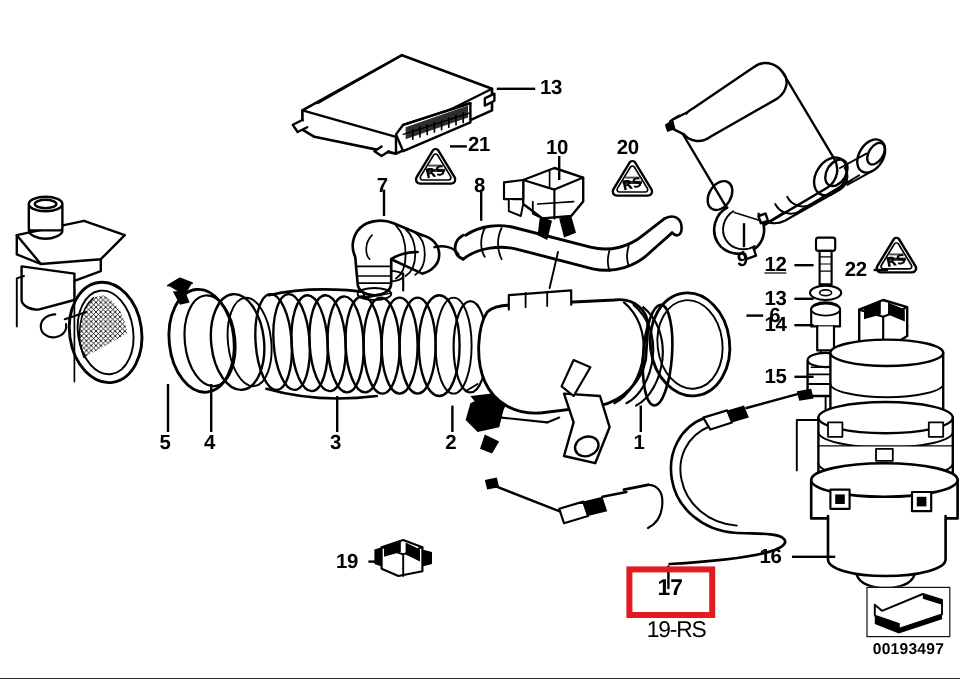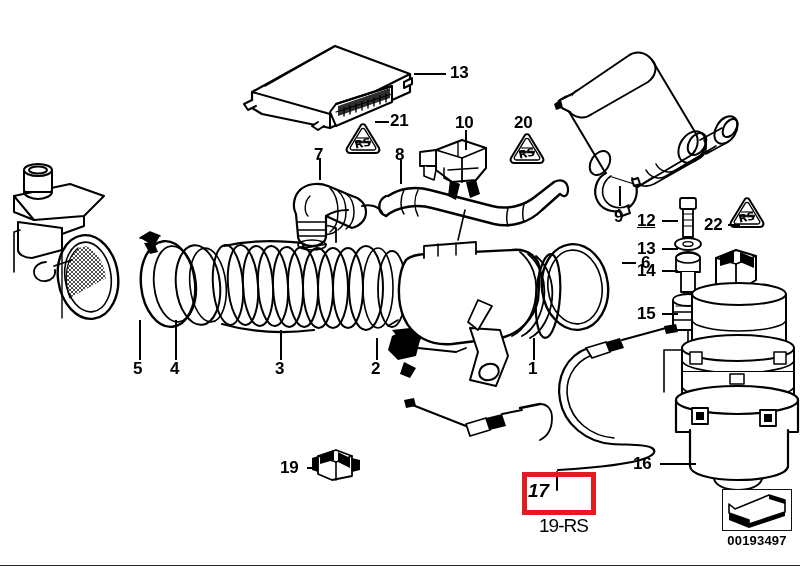--- a/index.html
+++ b/index.html
@@ -451,21 +451,21 @@
   <div class="lbl" style="left:637px; top:240px;">13</div>
   <div class="lbl" style="left:637px; top:262px;">14</div>
   <div class="lbl" style="left:637px; top:305px;">15</div>
   <div class="lbl" style="left:633px; top:455px;">16</div>
   <div class="lbl" style="left:280px; top:459px;">19</div>
   <div class="lbl" style="left:514px; top:114px;">20</div>
   <div class="lbl" style="left:390px; top:112px;">21</div>
   <div class="lbl" style="left:704px; top:216px;">22</div>
 
   <div id="highlight-box" style="left:522px; top:472px; width:74px; height:43px;"></div>
-  <div id="highlight-num" style="left:528px; top:480px;font-style:italic;">17</div>
+  <div id="highlight-num" style="left:548px; top:480px;">17</div>
   <div id="rs-label" style="left:539px; top:515px;">19-RS</div>
 
   <div id="partnum-box" style="left:722px; top:489px; width:70px; height:42px;">
     <svg width="68" height="40" viewBox="0 0 68 40">
       <path d="M6,23 L6,14 L12,19 L46,5 L62,10 L62,22 L26,34 L26,30 Z" fill="#ffffff" stroke="#000" stroke-width="1.6" stroke-linejoin="round"></path>
       <path d="M62,22 L26,34 L26,30 L6,23 L6,30 L26,38 L62,26 Z" fill="#000" stroke="none"></path>
       <path d="M46,5 L46,9 L62,14 L62,10 Z" fill="#000" stroke="none"></path>
     </svg>
   </div>
   <div id="partnum-text" style="left:712px; top:533px;">00193497</div>

